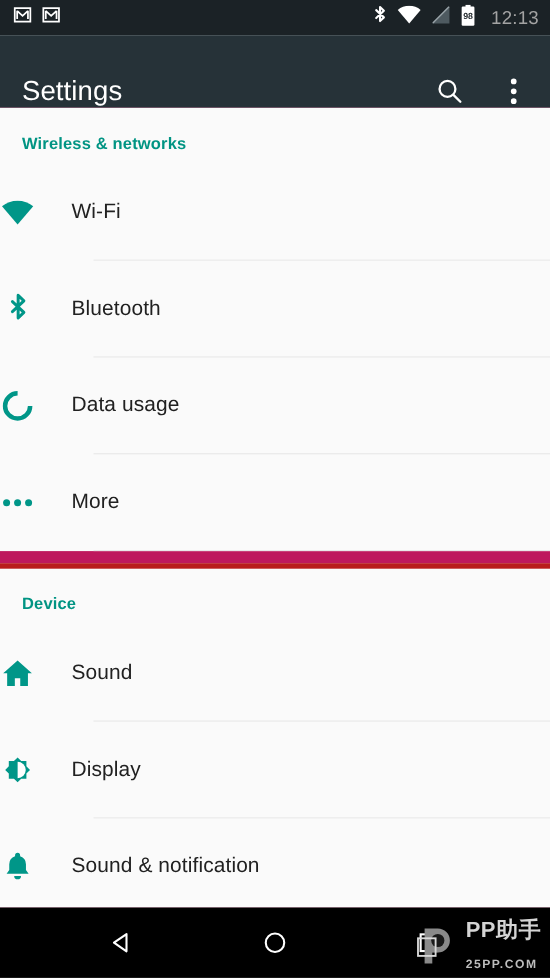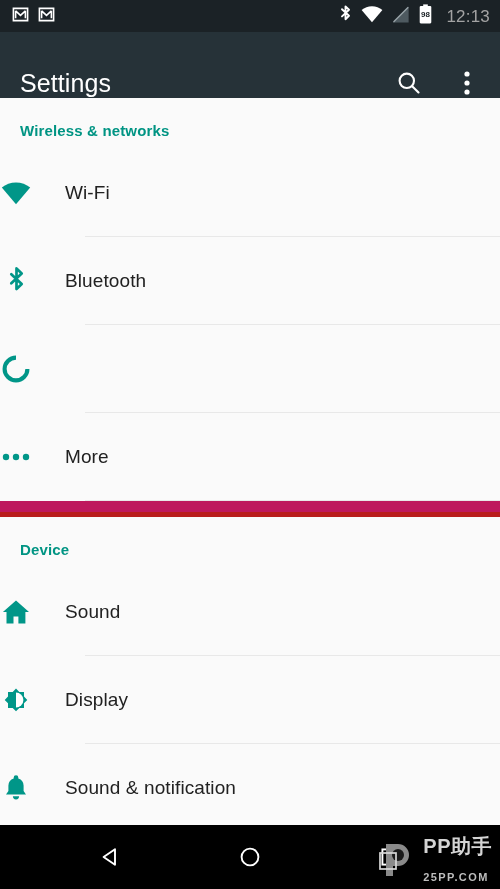--- a/index.html
+++ b/index.html
@@ -202,20 +202,21 @@
         <span class="row-label">Bluetooth</span>
         <span class="divider"></span>
       </div>
 
       <div class="row">
         <span class="row-icon">
           <svg width="28" height="28" viewBox="0 0 28 28">
             <path d="M14 2.6a11.4 11.4 0 1 0 11.4 11.4" fill="none" stroke="#009688" stroke-width="4.1" stroke-linecap="butt"></path>
           </svg>
         </span>
+        <span class="row-label">Data usage</span>
         <span class="divider"></span>
       </div>
 
       <div class="row">
         <span class="row-icon">
           <svg width="28" height="8" viewBox="0 0 28 8">
             <circle cx="4" cy="4" r="3.2" fill="#009688"></circle>
             <circle cx="14" cy="4" r="3.2" fill="#009688"></circle>
             <circle cx="24" cy="4" r="3.2" fill="#009688"></circle>
           </svg>

